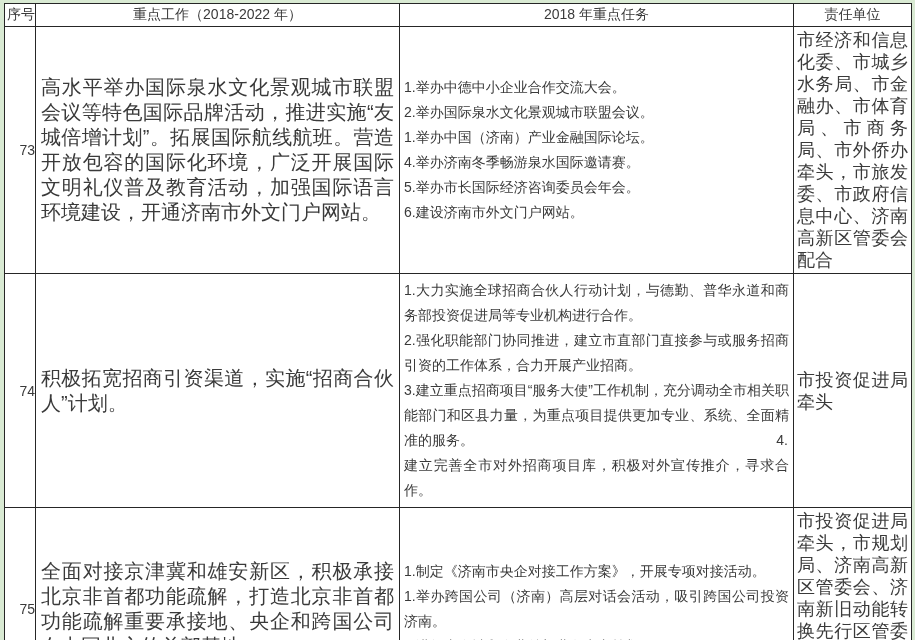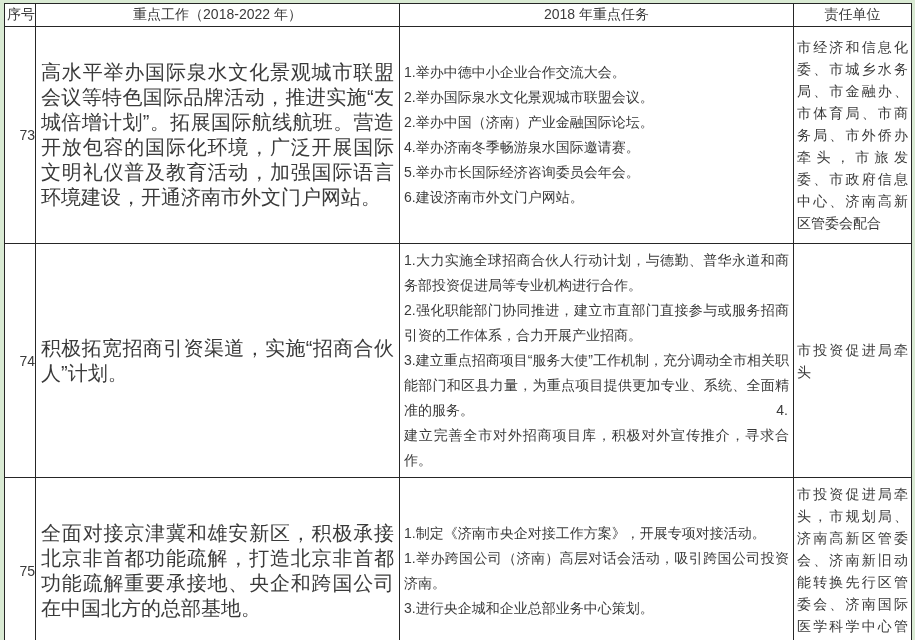--- a/index.html
+++ b/index.html
@@ -45,21 +45,21 @@
     padding:4px 5px;
     text-align:justify;
   }
   td.c-tasks{
     font-size:14px;
     line-height:25px;
     padding:4px;
     text-align:justify;
   }
   td.c-unit{
-    font-size:14px;
+    font-size:18px;
     line-height:22px;
     padding:2px 3px;
     text-align:justify;
   }
   p{margin:0;}
   .p-rel{position:relative;}
   .orphan-marker{position:absolute;right:1px;bottom:0;}
 </style>
 </head>
 <body>
@@ -82,21 +82,21 @@
     </thead>
     <tbody>
       <tr class="r-73">
         <td class="c-no">73</td>
         <td class="c-work">
           <p>高水平举办国际泉水文化景观城市联盟会议等特色国际品牌活动，推进实施“友城倍增计划”。拓展国际航线航班。营造开放包容的国际化环境，广泛开展国际文明礼仪普及教育活动，加强国际语言环境建设，开通济南市外文门户网站。</p>
         </td>
         <td class="c-tasks">
           <p>1.举办中德中小企业合作交流大会。</p>
           <p>2.举办国际泉水文化景观城市联盟会议。</p>
-          <p>2.举办中国（济南）产业金融国际论坛。</p>
+          <p>1.举办中国（济南）产业金融国际论坛。</p>
           <p>4.举办济南冬季畅游泉水国际邀请赛。</p>
           <p>5.举办市长国际经济咨询委员会年会。</p>
           <p>6.建设济南市外文门户网站。</p>
         </td>
         <td class="c-unit">
           <p>市经济和信息化委、市城乡水务局、市金融办、市体育局、市商务局、市外侨办牵头，市旅发委、市政府信息中心、济南高新区管委会配合</p>
         </td>
       </tr>
       <tr class="r-74">
         <td class="c-no">74</td>

